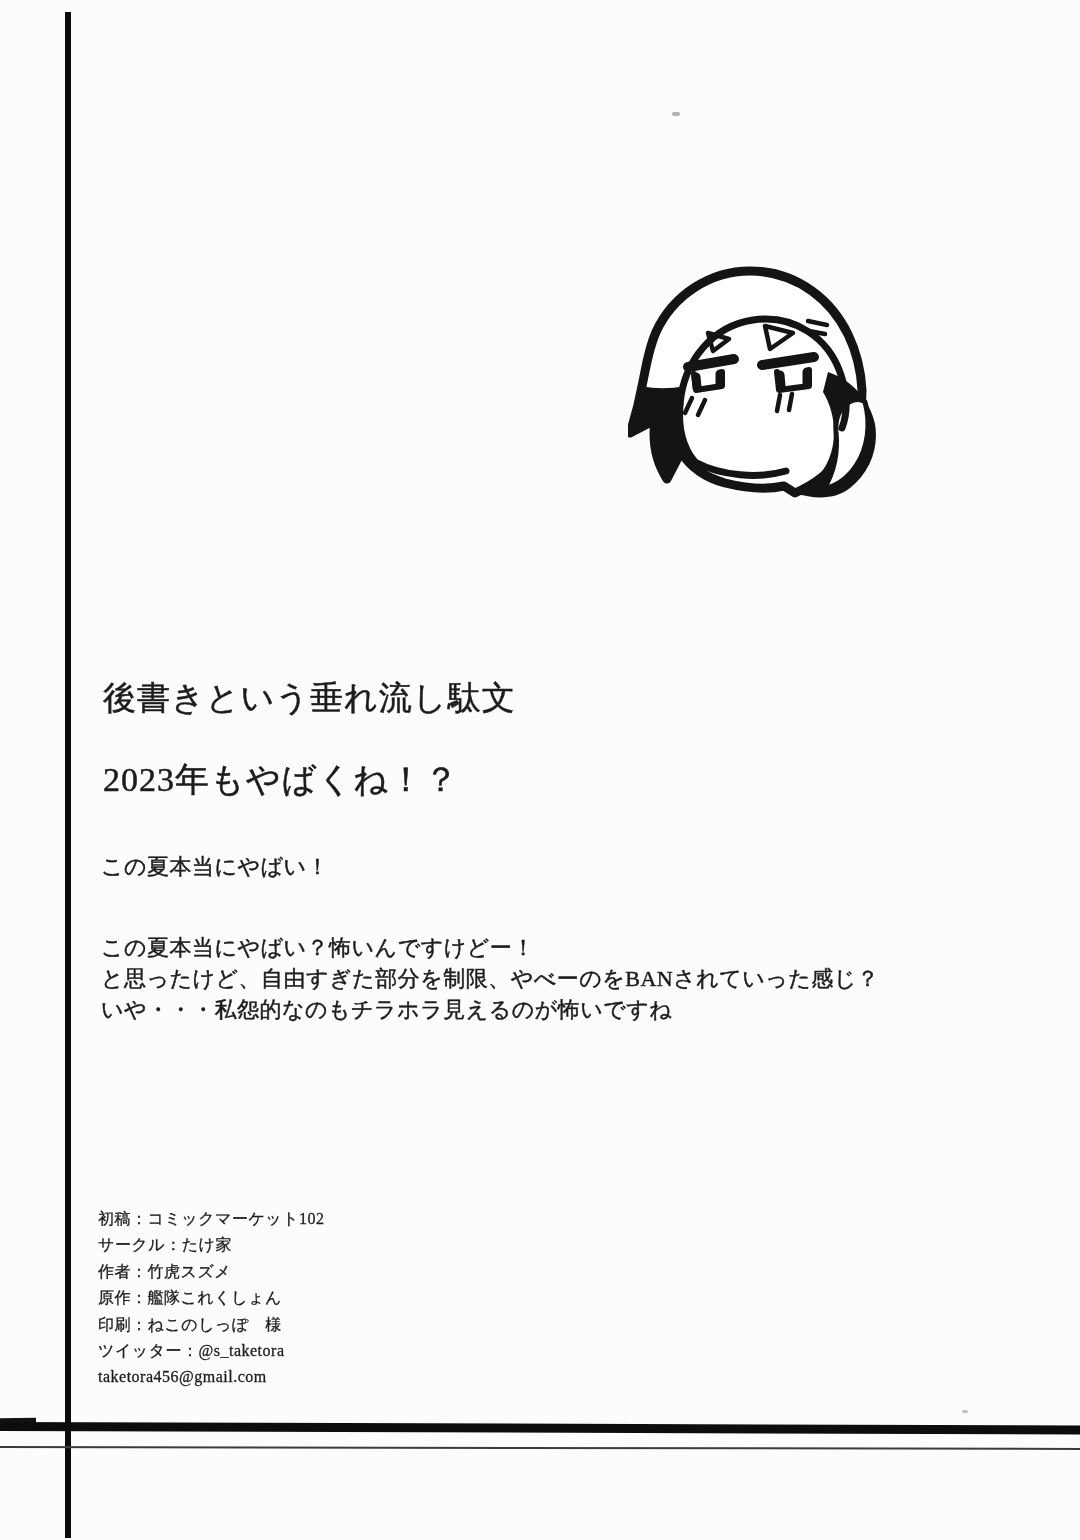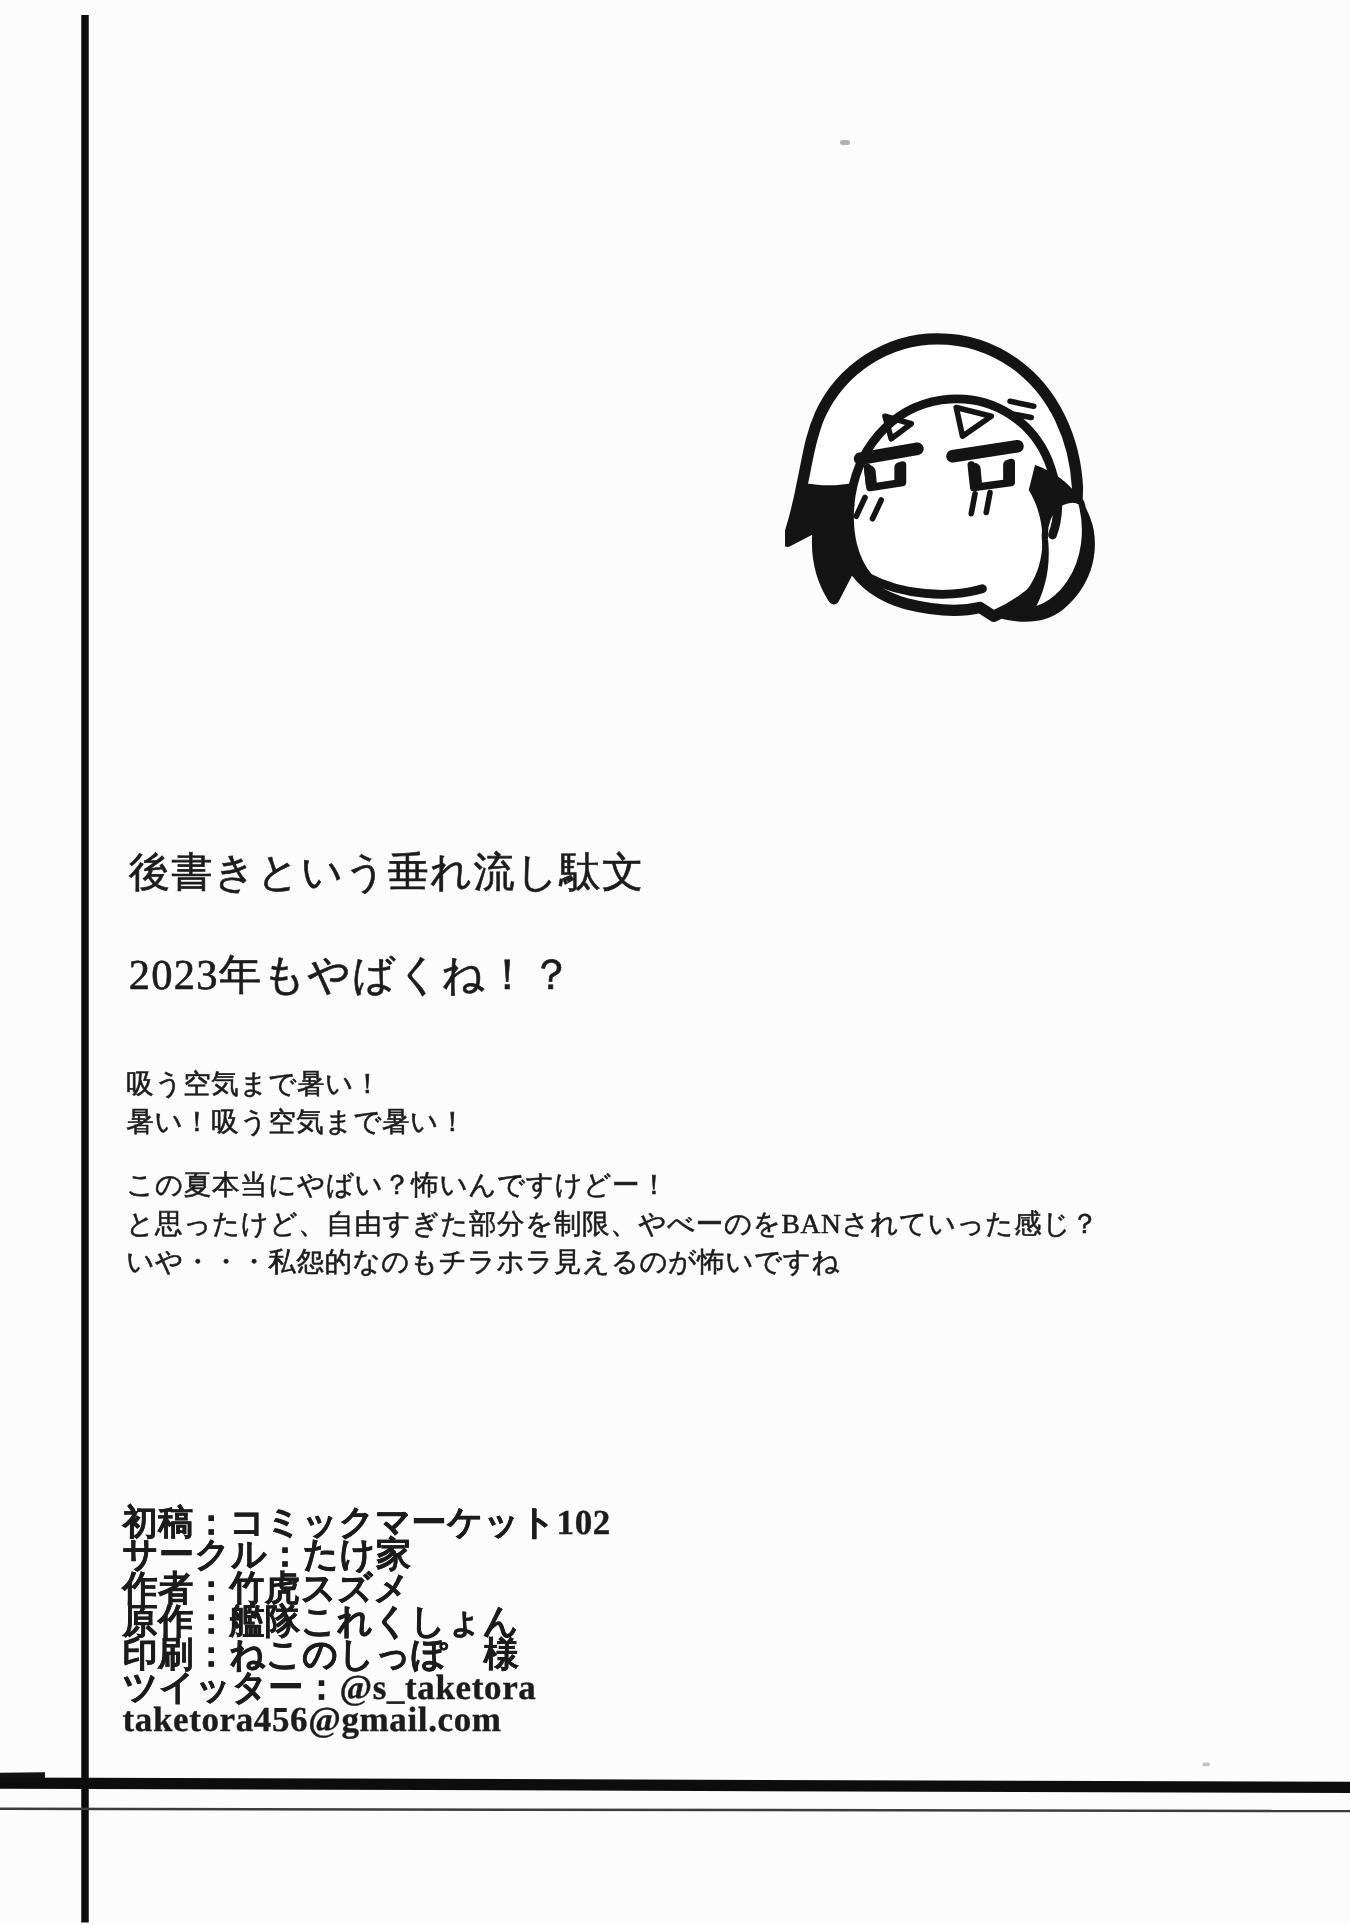--- a/index.html
+++ b/index.html
@@ -10,21 +10,21 @@
   }
   .spine{position:absolute;left:65px;top:12px;width:6px;height:1526px;background:#0b0b0b;}
   .doodle{position:absolute;left:628px;top:262px;}
   .h1{position:absolute;left:103px;top:676px;font-size:33px;font-weight:400;
       letter-spacing:1px;white-space:nowrap;-webkit-text-stroke:.5px var(--ink,#1c1c1c);}
   .h2{position:absolute;left:103px;top:757px;font-size:34px;font-weight:400;
       letter-spacing:1px;white-space:nowrap;-webkit-text-stroke:.5px var(--ink,#1c1c1c);}
   .para{position:absolute;left:101px;font-size:22px;line-height:31px;
       letter-spacing:.5px;white-space:nowrap;-webkit-text-stroke:.45px var(--ink,#1c1c1c);}
   .p1{top:851px}.p2{top:932px}.p3{top:1032px}
-  .credits{position:absolute;left:98px;top:1206px;font-size:28px;font-weight:700;
+  .credits{position:absolute;left:98px;top:1206px;font-size:16px;font-weight:400;
       line-height:26.4px;letter-spacing:.5px;white-space:nowrap;-webkit-text-stroke:.3px var(--ink,#1c1c1c);}
   .rule-thick{position:absolute;left:0;top:1422px;width:1082px;height:9px;background:#0d0d0d;
       transform:rotate(0.18deg);transform-origin:left center;}
   .rule-thin{position:absolute;left:0;top:1446px;width:1082px;height:2px;background:#3c3c3c;
       transform:rotate(0.1deg);transform-origin:left center;}
   .notch{position:absolute;left:0;top:1418px;width:36px;height:5px;background:#111;
       transform:rotate(-0.4deg);}
   .speck{position:absolute;border-radius:2px;}
   .s1{left:672px;top:112px;width:8px;height:4px;background:#999;opacity:.75;}
   .s2{left:962px;top:1410px;width:6px;height:3px;background:#c2c2c2;}
@@ -82,22 +82,21 @@
 
       <path stroke-width="4.5" d="M180 59 L199 63"></path>
       <path stroke-width="4.5" d="M181 69 L197 72"></path>
     </g>
   </svg>
 
   <div class="h1">後書きという垂れ流し駄文</div>
   <div class="h2">2023年もやばくね！？</div>
 
   <div class="para p1">
-    <div>吸う空気まで暑い！</div>
-    <div>暑い！吸う空気まで暑い！</div>
+    <div>この夏本当にやばい！</div>
   </div>
 
   <div class="para p2">
     <div>この夏本当にやばい？怖いんですけどー！</div>
     <div>と思ったけど、自由すぎた部分を制限、やべーのをBANされていった感じ？</div>
     <div>いや・・・私怨的なのもチラホラ見えるのが怖いですね</div>
   </div>
 
 
   <div class="credits">

